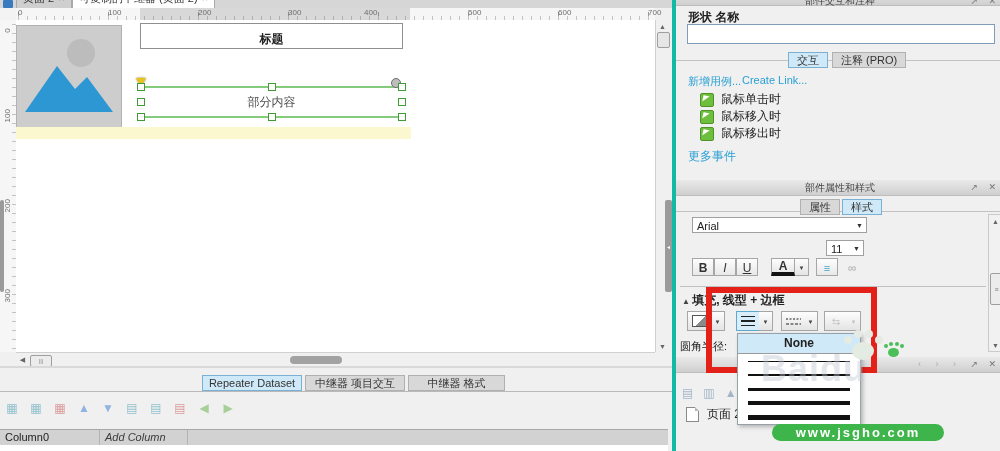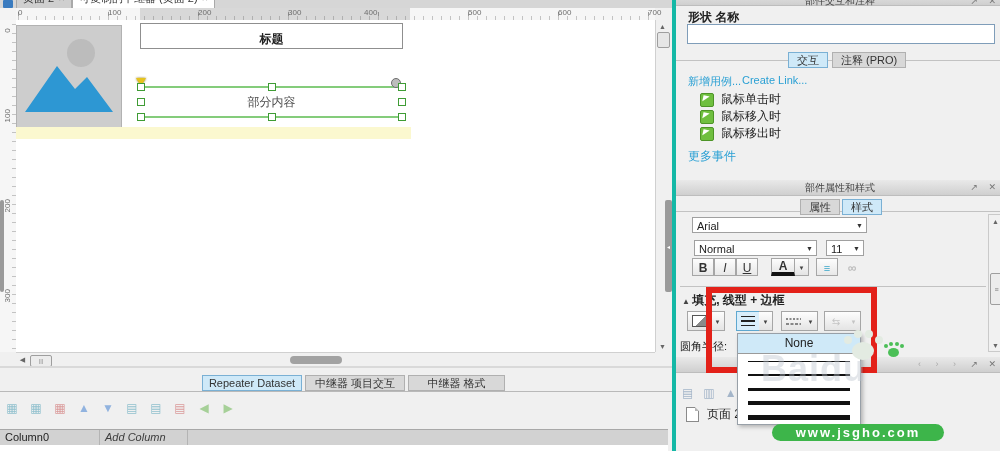--- a/index.html
+++ b/index.html
@@ -71,21 +71,21 @@
   .ddbtn{position:absolute;top:0;width:14px;height:20px;border:1px solid #a6a6a6;border-left:none;background:linear-gradient(#fdfdfd,#e4e4e4);font-size:6px;text-align:center;line-height:20px;color:#444;box-sizing:border-box;}
   .tbtn{position:absolute;top:0;width:24px;height:20px;border:1px solid #a6a6a6;background:linear-gradient(#fdfdfd,#e4e4e4);box-sizing:border-box;display:flex;align-items:center;justify-content:center;}
   .lines3{width:14px;height:11px;background:repeating-linear-gradient(#222 0 1.5px,transparent 1.5px 4.5px);}
   .rscroll{position:absolute;left:312px;top:214px;width:15px;height:138px;background:#f1f1f1;border:1px solid #cacaca;box-sizing:border-box;}
   .rthumb{position:absolute;left:1px;top:58px;width:11px;height:30px;background:#ececec;border:1px solid #9e9e9e;border-radius:2px;display:flex;align-items:center;justify-content:center;font-size:7px;color:#777;}
   .pageicon{width:11px;height:13px;background:#fff;border:1px solid #8a8a8a;position:relative;}
   .pageicon::after{content:"";position:absolute;right:-1px;top:-1px;border-style:solid;border-width:0 4px 4px 0;border-color:#f0f0f0 #f0f0f0 #b5b5b5 #b5b5b5;}
   
   .redrect{position:absolute;left:30px;top:287px;width:171px;height:86px;border:6px solid #e32119;box-sizing:border-box;z-index:30;}
   .dropdown{position:absolute;left:61px;top:333px;width:122px;background:#fff;border:1px solid #98a0a8;box-shadow:2px 2px 4px rgba(0,0,0,.25);z-index:40;}
-  .dd-none{height:19px;background:#cfe9f8;border-bottom:1px solid #9a9a9a;text-align:center;line-height:19px;font-size:12px;color:#222;}
+  .dd-none{height:19px;background:#cfe9f8;border-bottom:1px solid #9a9a9a;text-align:center;line-height:19px;font-size:12px;color:#222;font-weight:bold;}
   .dd-line{height:14px;display:flex;align-items:center;padding:0 10px;}
   .dd-line div{width:100%;background:#111;}
   .ghost{position:absolute;left:85px;top:348px;z-index:50;font-size:36px;font-weight:bold;color:rgba(185,192,202,.40);letter-spacing:1px;}
   .wm{z-index:60;}
   .wm-brand{position:absolute;left:94px;top:378px;font-size:37px;font-weight:bold;color:#3db54a;letter-spacing:2px;text-shadow:1px 1px 0 #fff,-1px -1px 0 #fff;}
   .wm-url{position:absolute;left:96px;top:424px;width:172px;height:17px;background:#3db54a;border-radius:9px;color:#fff;font-weight:bold;font-size:13px;text-align:center;line-height:17px;letter-spacing:2px;}
   .paw{position:absolute;z-index:60;}
   .paw i{position:absolute;border-radius:50%;background:#e3ebe2;}
   .paw.green i{background:#4bbf57;}
 </style>
@@ -232,24 +232,20 @@
     <div class="rtabline" style="top:211px;"></div>
     <div class="rtab" style="left:124px;top:199px;">
       <span>属性</span>
     </div>
     <div class="rtab active" style="left:166px;top:199px;">
       <span>样式</span>
     </div>
 
     <div class="select" style="left:16px;top:217px;width:175px;">
       <span>Arial</span>
-      <span class="ddarr">▼</span>
-    </div>
-    <div class="select" style="left:18px;top:240px;width:123px;">
-      <span>Normal</span>
       <span class="ddarr">▼</span>
     </div>
     <div class="select" style="left:150px;top:240px;width:38px;">
       <span>11</span>
       <span class="ddarr">▼</span>
     </div>
 
     <div class="srow" style="top:258px;height:20px;">
       <div class="fbtn" style="left:16px;font-weight:bold;">B</div>
       <div class="fbtn" style="left:38px;font-style:italic;">I</div>

